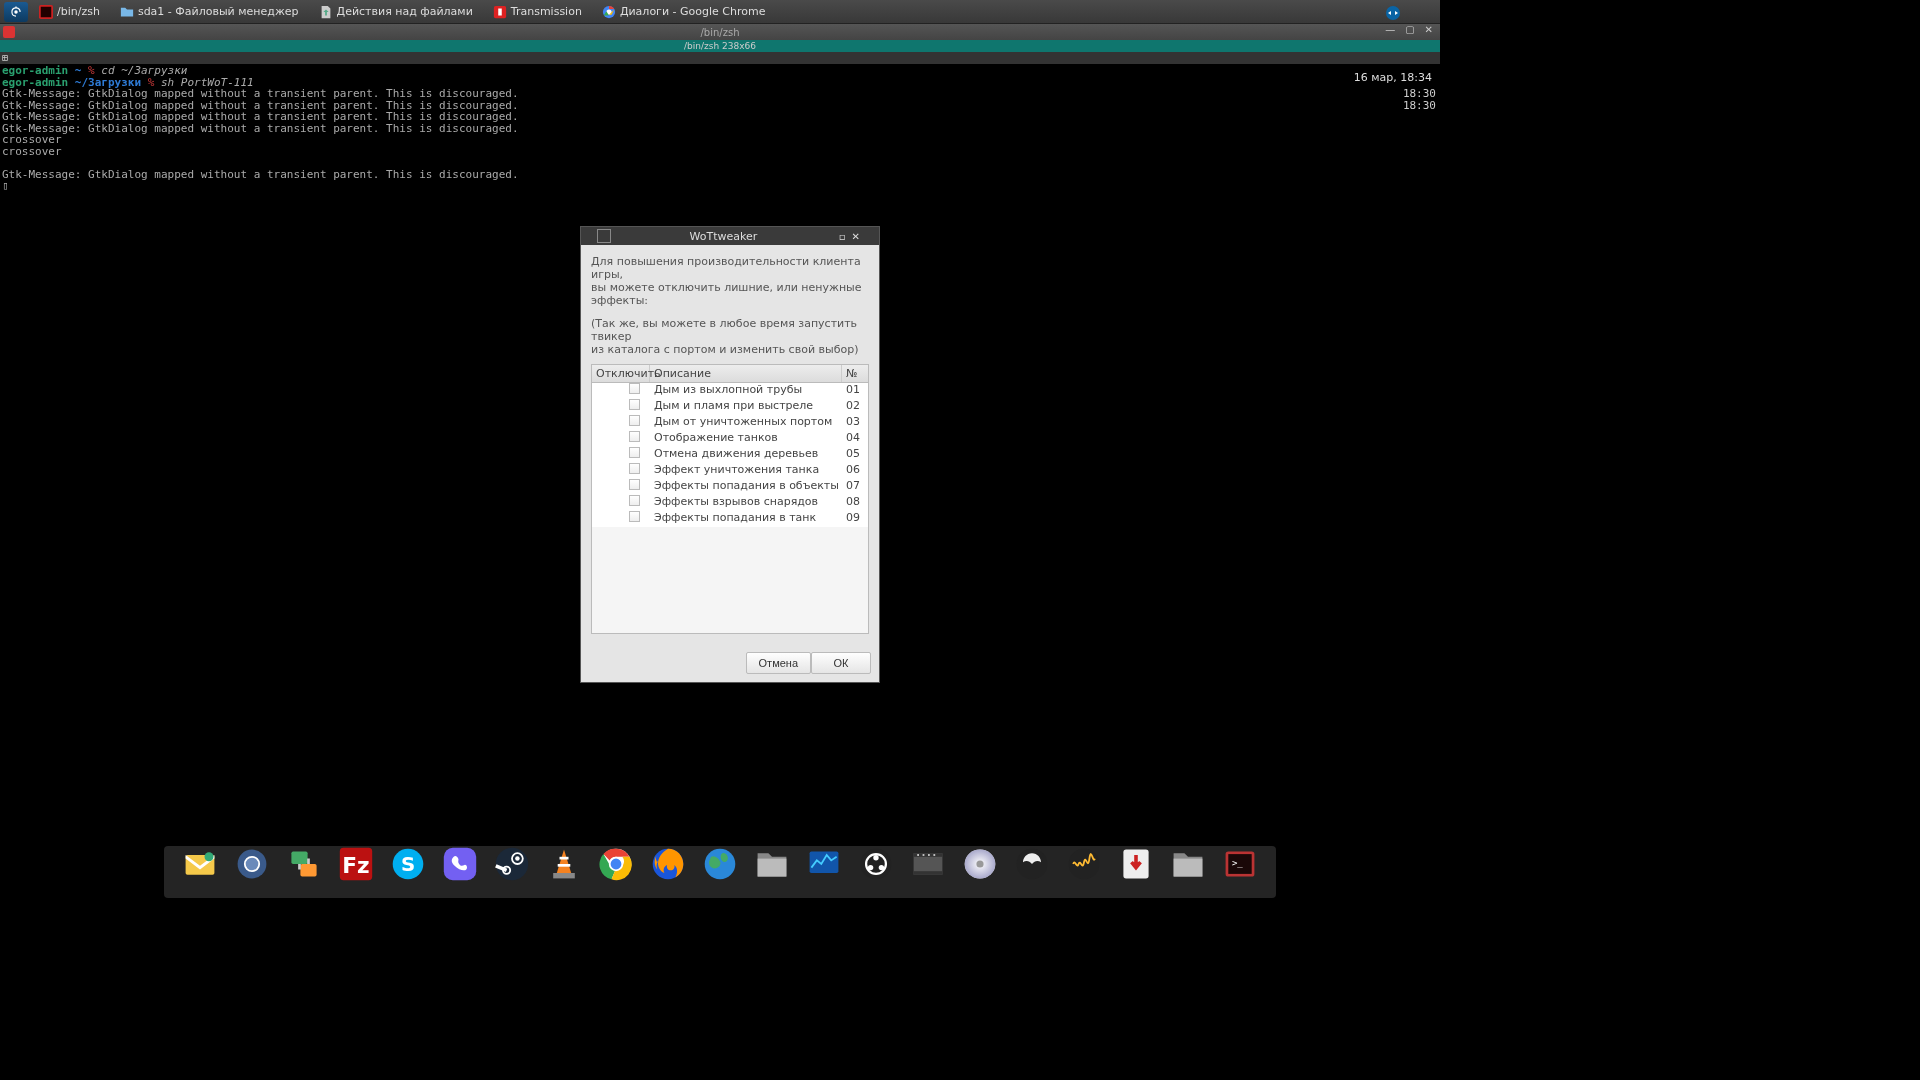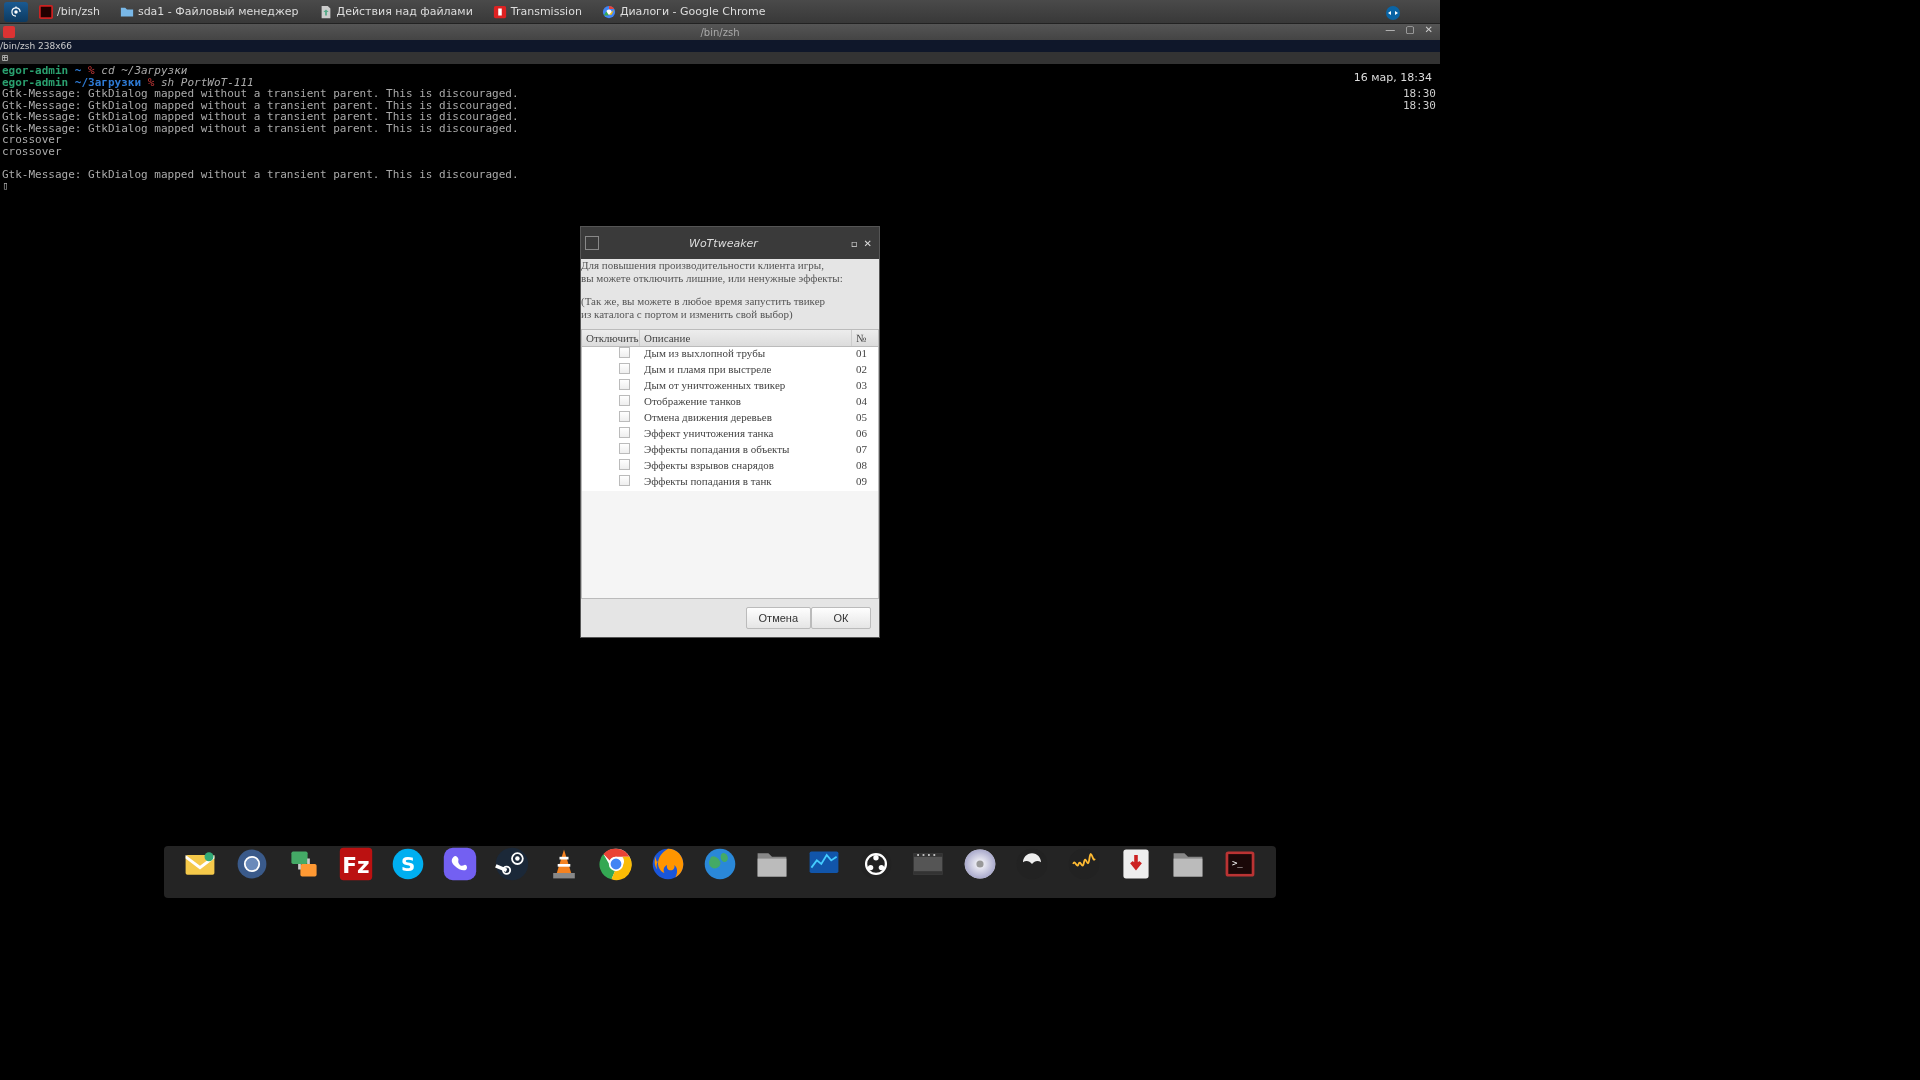--- a/index.html
+++ b/index.html
@@ -87,23 +87,24 @@
   width:12px; height:12px;
   background:#d33; border-radius:2px;
 }
 .term-controls {
   position:absolute; right:4px; top:0;
   display:flex; gap:4px; font-size:10px; color:#ccc;
 }
 .term-controls span { cursor:pointer; padding:0 3px; }
 .term-subtitle {
   height: 12px;
-  background:#0f172a;
+  background:#0f766e;
   font-size:9px;
   color:#ccc;
+  text-align:center;
   line-height:12px;
 }
 .term-tab-indicator {
   font-family: "DejaVu Sans Mono", monospace;
   font-size: 10px;
   color: #ccc;
   background:#333;
   padding:0 2px;
   height:12px;
 }
@@ -131,33 +132,32 @@
   position: absolute;
   top: 226px;
   left: 580px;
   width: 300px;
   background: #e5e5e5;
   border: 1px solid #555;
   font-size: 11px;
   color: #444;
 }
 .dialog-titlebar {
-  height: 32px;
+  height: 18px;
   background: #3a3a3a;
   display: flex;
   align-items: center;
   color: #ddd;
   font-size: 11px;
-  padding: 0 4px;
-  font-style: italic;
+  padding: 0 16px;
 }
 .dialog-titlebar .d-title { flex: 1; text-align: center; font-weight: 500; }
 .dialog-titlebar .d-ctrl { cursor: pointer; padding: 0 3px; font-size: 10px; }
 .dialog-title-icon { width:14px; height:14px; border:1px solid #888; }
-.dialog-body { padding: 0; font-family: Liberation Serif, serif; }
+.dialog-body { padding: 10px; }
 .dialog-text { font-size: 11px; line-height: 13px; color: #555; margin-bottom: 10px; }
 .dialog-text2 { font-size: 11px; line-height: 13px; color: #555; margin-bottom: 8px; }
 .dialog-table {
   border: 1px solid #bbb;
   background: #f5f5f5;
   height: 270px;
   overflow: auto;
 }
 .dialog-table-header {
   display: flex;
@@ -382,21 +382,21 @@
     <div class="dialog-td c2">Дым из выхлопной трубы</div>
     <div class="dialog-td c3">01</div>
           </div>
           <div class="dialog-tr">
     <div class="dialog-td c1"><span class="cbx"></span></div>
     <div class="dialog-td c2">Дым и пламя при выстреле</div>
     <div class="dialog-td c3">02</div>
           </div>
           <div class="dialog-tr">
     <div class="dialog-td c1"><span class="cbx"></span></div>
-    <div class="dialog-td c2">Дым от уничтоженных твикер</div>
+    <div class="dialog-td c2">Дым от уничтоженных портом</div>
     <div class="dialog-td c3">03</div>
           </div>
           <div class="dialog-tr">
     <div class="dialog-td c1"><span class="cbx"></span></div>
     <div class="dialog-td c2">Отображение танков</div>
     <div class="dialog-td c3">04</div>
           </div>
           <div class="dialog-tr">
     <div class="dialog-td c1"><span class="cbx"></span></div>
     <div class="dialog-td c2">Отмена движения деревьев</div>

